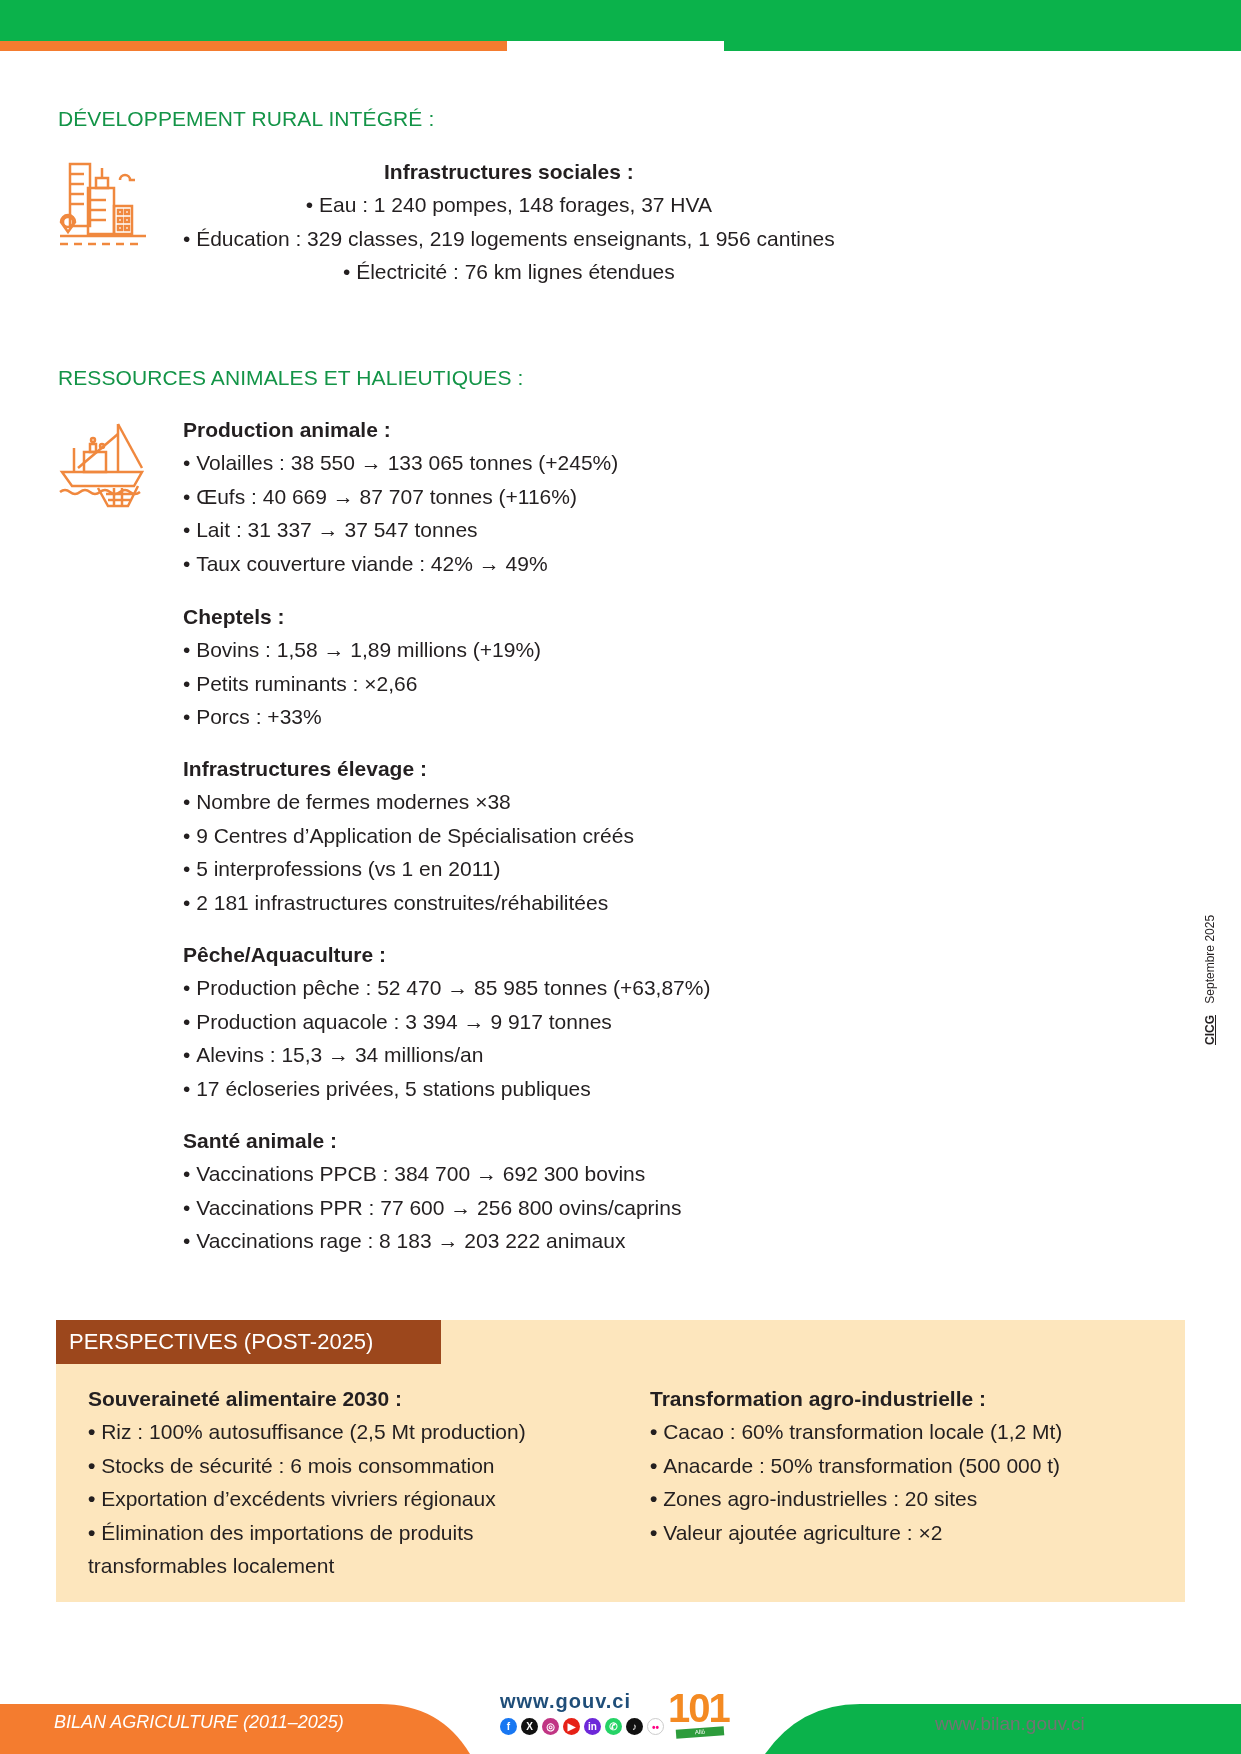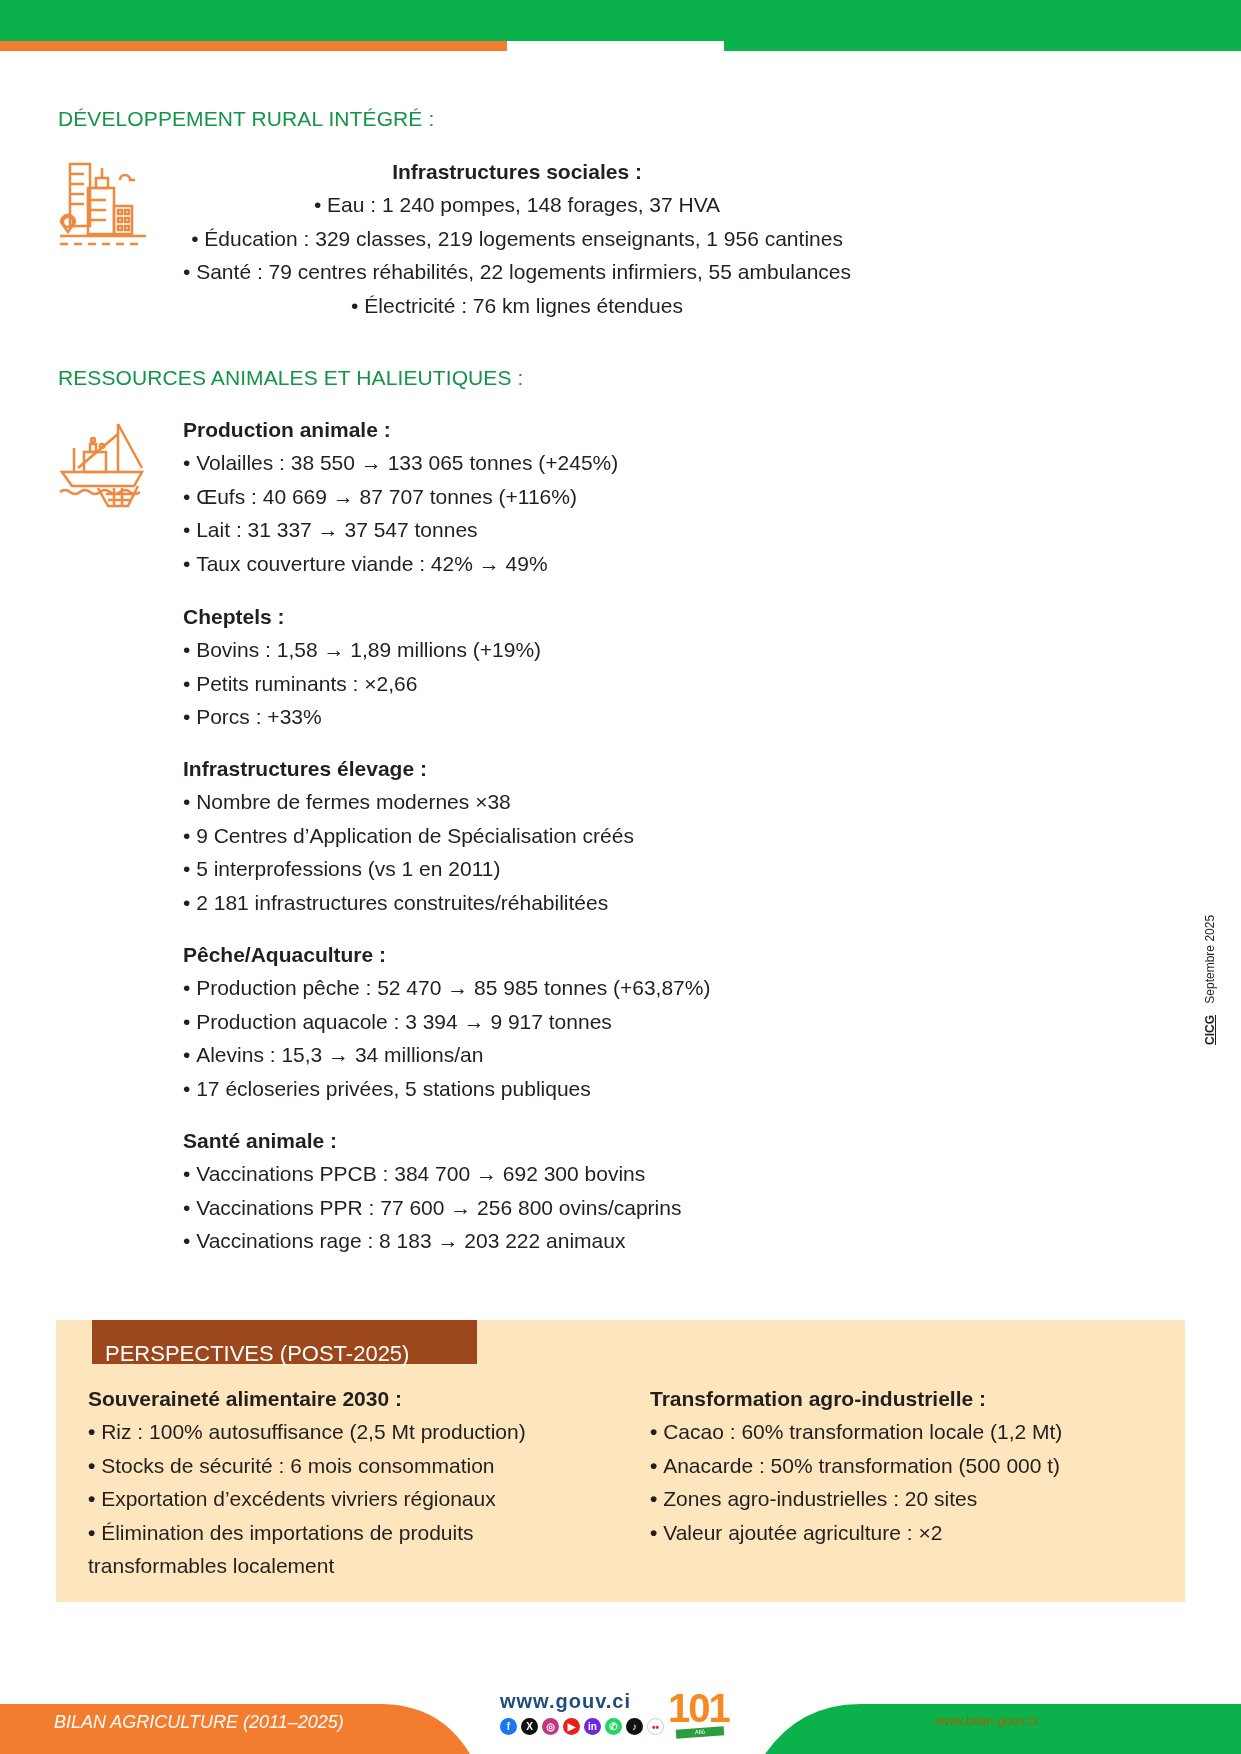--- a/index.html
+++ b/index.html
@@ -7,30 +7,30 @@
          font-family:"Liberation Sans", sans-serif; color:#231f20; }
   .topbar-green { position:absolute; left:0; top:0; width:1241px; height:41px; background:#0bb24b; }
   .topbar-orange { position:absolute; left:0; top:41px; width:507px; height:10px; background:#f47c2f; }
   .topbar-green2 { position:absolute; left:724px; top:41px; width:517px; height:10px; background:#0bb24b; }
   .section-title { position:absolute; left:58px; font-size:21px; color:#139447; letter-spacing:0.1px; }
   .icon { position:absolute; left:58px; width:92px; height:92px; }
   .block { position:absolute; left:183px; font-size:21px; line-height:33.4px; }
   .block .h { font-weight:bold; }
   .block .li::before { content:"\2022\00a0"; }
   .persp { position:absolute; left:56px; top:1320px; width:1129px; height:282px; background:#fde6bd; }
-  .persp-tag { position:absolute; left:56px; top:1320px; height:44px; padding:12px 13px; background:#9c471c;
-               color:#ffffff; font-size:22px; line-height:44px; width:385px; box-sizing:border-box;margin-left:36px; }
+  .persp-tag { position:absolute; left:56px; top:1320px; height:44px; padding:0 13px; background:#9c471c;
+               color:#ffffff; font-size:22px; line-height:44px; width:385px; box-sizing:border-box; }
   .pcol { position:absolute; font-size:21px; line-height:33.4px; }
   .pcol .h { font-weight:bold; }
   .pcol .li::before { content:"\2022\00a0"; font-weight:bold; }
   .side-text { position:absolute; left:1203px; top:1045px; transform-origin:left top; transform:rotate(-90deg);
                font-size:12px; white-space:nowrap; color:#231f20; }
   .footer-svg { position:absolute; left:0; top:1690px; }
   .footer-left-text { position:absolute; left:54px; top:1712px; color:#fff; font-size:18px;font-style:italic; }
-  .footer-right-text { position:absolute; left:935px; top:1713px; color:#a16207; font-size:13px; }
+  .footer-right-text { position:absolute; left:935px; top:1713px; color:#737373; font-size:19px; }
   .gouv { position:absolute; left:500px; top:1690px; font-size:20px; font-weight:bold; color:#1f4e79; letter-spacing:1px; }
   .socials { position:absolute; left:500px; top:1718px; display:flex; gap:4px; }
   .soc { width:17px; height:17px; border-radius:50%; color:#fff; font-size:10px; line-height:17px; text-align:center; font-weight:bold; }
   .logo101 { position:absolute; left:668px; top:1686px; font-size:40px; font-weight:bold; color:#f48a22; letter-spacing:-2px; }
   .logo101-tag { position:absolute; left:676px; top:1728px; width:48px; height:9px; background:#2d9c3c; color:#fff; font-size:6px; line-height:9px; text-align:center; transform:rotate(-4deg); }
 </style>
 </head>
 <body>
 
 <div class="topbar-green"></div>
@@ -67,21 +67,20 @@
     <line x1="30" y1="84" x2="38" y2="84"></line>
     <line x1="44" y1="84" x2="52" y2="84"></line>
     <line x1="58" y1="84" x2="66" y2="84"></line>
     <line x1="72" y1="84" x2="80" y2="84"></line>
 </svg>
 
 <div class="block" style="top:155px;text-align:center;">
   <div class="h">Infrastructures sociales :</div>
   <div class="li">Eau : 1 240 pompes, 148 forages, 37 HVA</div>
   <div class="li">Éducation : 329 classes, 219 logements enseignants, 1 956 cantines</div>
-  <div class="li">Santé : 79 centres réhabilités, 22 logements infirmiers, 55 ambulances</div>
   <div class="li">Électricité : 76 km lignes étendues</div>
 </div>
 
 <div class="section-title" style="top:366px;">RESSOURCES ANIMALES ET HALIEUTIQUES :</div>
 
 <svg class="icon" style="top:418px;" viewBox="0 0 92 92" fill="none" stroke="#f0883e" stroke-width="2.5">
   <path d="M4 54 L84 54 L76 68 L14 68 Z"></path>
   <line x1="60" y1="6" x2="60" y2="54"></line>
   <path d="M60 6 L84 50"></path>
   <path d="M60 16 L20 50"></path>

